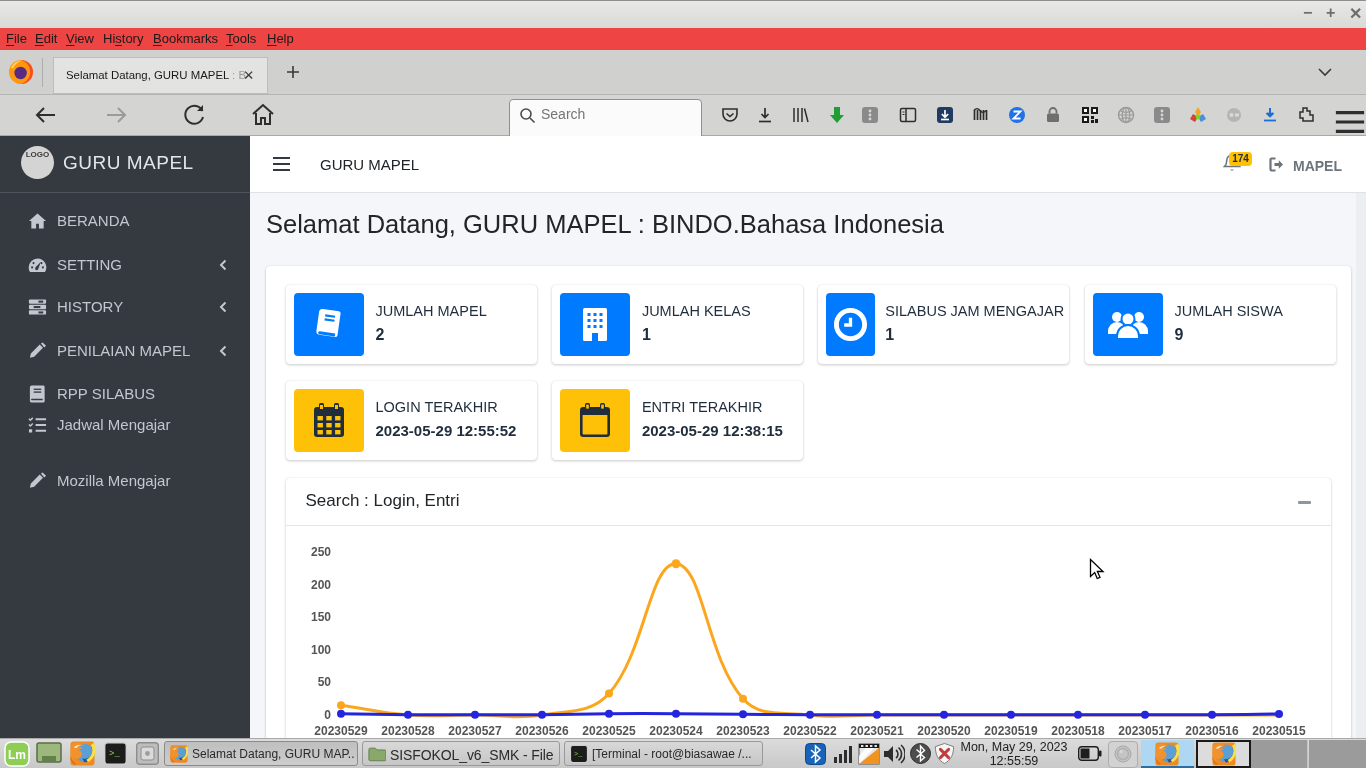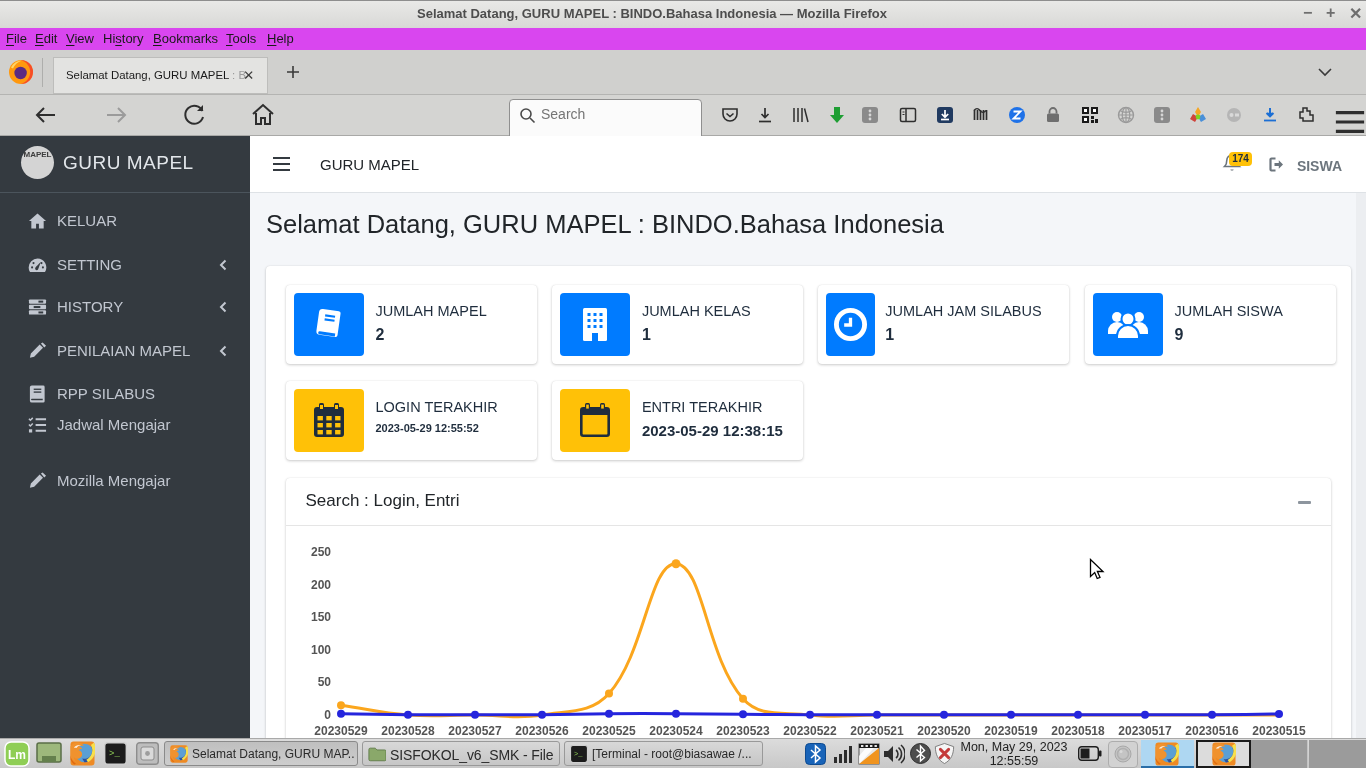--- a/index.html
+++ b/index.html
@@ -6,21 +6,21 @@
 html,body { width:1366px; height:768px; overflow:hidden; }
 body { font-family:"Liberation Sans", sans-serif; position:relative; background:#d4d4d2; }
 .abs { position:absolute; }
 
 
 #titlebar { position:absolute; left:0; top:0; width:1366px; height:28px;
   background:linear-gradient(#e9e9e7,#d8d8d6); border-top:1px solid #8e8e8e; }
 #titlebar .title { position:absolute; left:0; right:62px; top:5px; text-align:center;
   font-size:13px; font-weight:bold; color:#4d4d4d; }
 .winbtn { position:absolute; top:3px; color:#6e6e6e; font-size:16px; font-weight:bold; }
-#menubar { position:absolute; left:0; top:28px; width:1366px; height:22px; background:#d946ef; }
+#menubar { position:absolute; left:0; top:28px; width:1366px; height:22px; background:#ef4444; }
 #menubar span.m { position:absolute; top:3px; font-size:13px; color:#1a1a1a; }
 #menubar u { text-decoration:underline; text-underline-offset:2px; }
 #tabbar { position:absolute; left:0; top:50px; width:1366px; height:45px; background:#d0d0ce; border-bottom:1px solid #b4b4b2; }
 #tab { position:absolute; left:53px; top:7px; width:215px; height:37px; background:#e3e3e1;
   border:1px solid #bdbdbb; border-radius:0; }
 #tab .tt { position:absolute; left:12px; top:11px; font-size:11.4px; color:#1a1a1a; white-space:nowrap; }
 #tab .tt .dim { color:#9a9a9a; }
 #tab .cl { position:absolute; left:189px; top:9px; font-size:13.5px; color:#3a3a3a; }
 #navbar { position:absolute; left:0; top:95px; width:1366px; height:41px; background:#d4d4d2; border-bottom:1px solid #a9a9a7; }
 .navico { position:absolute; top:4px; width:32px; height:32px; color:#2e2e2e; }
@@ -78,21 +78,20 @@
 .tbtn.active { background:linear-gradient(#bfbfbf,#cdcdcd); border-color:#8a8a8a; }
 .tbtn .ti { position:absolute; left:5px; top:3px; width:18px; height:18px; }
 .tbtn .tl { position:absolute; left:27px; top:4.5px; right:3px; font-size:12px; white-space:nowrap; overflow:hidden; }
 .tray { position:absolute; top:3px; }
 #clock { position:absolute; top:1px; left:960px; width:108px; text-align:center; font-size:12.5px; color:#222; line-height:14px; }
 </style>
 </head>
 <body>
 
 <div id="titlebar">
-  <div class="title">Selamat Datang, GURU MAPEL : BINDO.Bahasa Indonesia — Mozilla Firefox</div>
   <span class="winbtn" style="left:1303px;">−</span>
   <span class="winbtn" style="left:1326px;">+</span>
   <span class="winbtn" style="left:1349px;">✕</span>
 </div>
 
 <div id="menubar">
   <span class="m" style="left:6px;"><u>F</u>ile</span>
   <span class="m" style="left:35px;"><u>E</u>dit</span>
   <span class="m" style="left:66px;"><u>V</u>iew</span>
   <span class="m" style="left:103px;">Hi<u>s</u>tory</span>
@@ -236,30 +235,30 @@
   <svg class="navico" style="left:1334px;top:11px;" width="17" height="15" viewBox="0 0 17 15">
       <path d="M1 2.5h15M1 7.5h15M1 12.5h15" stroke="#2e2e2e" stroke-width="1.7"></path>
     </svg>
 </div>
 
 <div id="page">
   <div class="abs" style="left:1356px;top:0;width:10px;height:602px;background:#eceef1;"></div>
   <div id="sidebar">
     <div id="brand">
       <div class="logo">
-          <span>MAPEL</span>
+          <span>LOGO</span>
         </div>
       <span class="bt">GURU MAPEL</span>
     </div>
     <div id="smenu">
       <div class="sitem" style="top:66px;">
         <svg class="ic" viewBox="0 0 20 18">
             <path d="M10 1L1 9h2.5v8h5v-5h3v5h5V9H19z" fill="#c2c7d0"></path>
           </svg>
-        <span class="tx">KELUAR</span>
+        <span class="tx">BERANDA</span>
       </div>
       <div class="sitem" style="top:109.5px;">
         <svg class="ic" viewBox="0 0 20 18">
             <path d="M10 2.2a9.3 9.3 0 0 0-9.3 9.3c0 1.8.5 3.4 1.4 4.8h15.8a9.3 9.3 0 0 0-7.9-14.1z" fill="#c2c7d0"></path>
             <g fill="#343a40">
               <circle cx="4.3" cy="11.5" r="1.1"></circle>
               <circle cx="5.8" cy="7" r="1.1"></circle>
               <circle cx="14.2" cy="7" r="1.1"></circle>
               <circle cx="15.7" cy="11.5" r="1.1"></circle>
               <path d="M9 14.6a2.2 2.2 0 0 1-1-3.2c.3-.5 5.5-5.6 5.5-5.6s-2.4 6.8-2.7 7.4a2.2 2.2 0 0 1-1.8 1.4z"></path>
@@ -335,21 +334,21 @@
       <svg class="abs" style="left:972px;top:17px;" width="20" height="20" viewBox="0 0 20 20">
           <path d="M10 2a5.2 5.2 0 0 0-5.2 5.2c0 4.4-1.6 5.6-2.3 6.3h15c-.7-.7-2.3-1.9-2.3-6.3A5.2 5.2 0 0 0 10 2z" fill="none" stroke="#6c757d" stroke-width="1.6"></path>
           <path d="M8.3 16.4a1.8 1.8 0 0 0 3.4 0z" fill="#6c757d"></path>
         </svg>
       <div class="abs" style="left:979px;top:15.5px;width:23px;height:14px;background:#ffc107;border-radius:4px;text-align:center;font-size:10px;font-weight:bold;color:#1f2d3d;line-height:14px;">174</div>
     </div>
     <svg class="abs" style="left:1019px;top:21px;" width="16" height="15" viewBox="0 0 16 15">
         <path d="M6.5 1.5H2.5a1 1 0 0 0-1 1v10a1 1 0 0 0 1 1h4" fill="none" stroke="#6c757d" stroke-width="2.2"></path>
         <path d="M9.8 3.2L14 7.5l-4.2 4.3V9H5.5v-3h4.3z" fill="#6c757d"></path>
       </svg>
-    <span id="keluar">SISWA</span>
+    <span id="keluar">MAPEL</span>
   </div>
   <div id="content">
     <h1>Selamat Datang, GURU MAPEL : BINDO.Bahasa Indonesia</h1>
     <div id="bigcard"></div>
     <div id="iboxes">
       <div class="ibox" style="left:35.5px;top:92px;width:251px;">
         <div class="isq blue">
             <svg style="position:absolute;left:18px;top:14px;" width="34" height="34" viewBox="0 0 34 34">
               <path d="M9 3h16a2 2 0 0 1 2 2v22a2 2 0 0 1-2 2H9a3.5 3.5 0 0 1-3.5-3.5v-19A3.5 3.5 0 0 1 9 3zm0 22.5a1.5 1.5 0 0 0 0 3h15.5v-3z" fill="#fff" transform="rotate(8 17 17)"></path>
               <path d="M12 9h10M12 13h10" stroke="#007bff" stroke-width="2.2" transform="rotate(8 17 17)"></path>
@@ -379,21 +378,21 @@
         <span class="lab">JUMLAH KELAS</span>
           <span class="num">1</span>
       </div>
       <div class="ibox" style="left:568.3px;top:92px;width:251px;">
         <div class="isq blue" style="width:49px;">
             <svg style="position:absolute;left:7px;top:14px;" width="35" height="35" viewBox="0 0 36 36">
               <circle cx="18" cy="18" r="14.5" fill="none" stroke="#fff" stroke-width="5"></circle>
               <path d="M18 11v7.5h-6.5" fill="none" stroke="#fff" stroke-width="3.4"></path>
             </svg>
           </div>
-        <span class="lab" style="left:67px;">JUMLAH JAM SILABUS</span>
+        <span class="lab" style="left:67px;">SILABUS JAM MENGAJAR</span>
           <span class="num" style="left:67px;">1</span>
       </div>
       <div class="ibox" style="left:834.6px;top:92px;width:251px;">
         <div class="isq blue">
             <svg style="position:absolute;left:13px;top:16px;" width="44" height="32" viewBox="0 0 44 32">
               <g fill="#fff">
                 <circle cx="11" cy="8" r="5"></circle>
                 <path d="M2 22a9 9 0 0 1 18 0v3H2z"></path>
                 <circle cx="33" cy="8" r="5"></circle>
                 <path d="M24 22a9 9 0 0 1 18 0v3H24z"></path>
@@ -422,21 +421,21 @@
                 <rect x="4.5" y="21" width="5.4" height="4.4"></rect>
                 <rect x="13.3" y="21" width="5.4" height="4.4"></rect>
                 <rect x="22.1" y="21" width="5.4" height="4.4"></rect>
                 <rect x="4.5" y="28" width="5.4" height="4.4"></rect>
                 <rect x="13.3" y="28" width="5.4" height="4.4"></rect>
                 <rect x="22.1" y="28" width="5.4" height="4.4"></rect>
               </g>
             </svg>
           </div>
         <span class="lab">LOGIN TERAKHIR</span>
-          <span class="num" style="font-size:11px;">2023-05-29 12:55:52</span>
+          <span class="num" style="font-size:15px;">2023-05-29 12:55:52</span>
       </div>
       <div class="ibox" style="left:301.9px;top:188px;width:251px;">
         <div class="isq yell">
             <svg style="position:absolute;left:19px;top:13px;" width="32" height="36" viewBox="0 0 32 36">
               <g fill="none" stroke="#1f2d3d" stroke-width="2.6">
                 <rect x="2.3" y="6.3" width="27.4" height="27.4" rx="2"></rect>
               </g>
               <path d="M2 6h28v7H2z" fill="#1f2d3d"></path>
               <g fill="#1f2d3d">
                 <rect x="6" y="1" width="5" height="8" rx="1.5"></rect>

